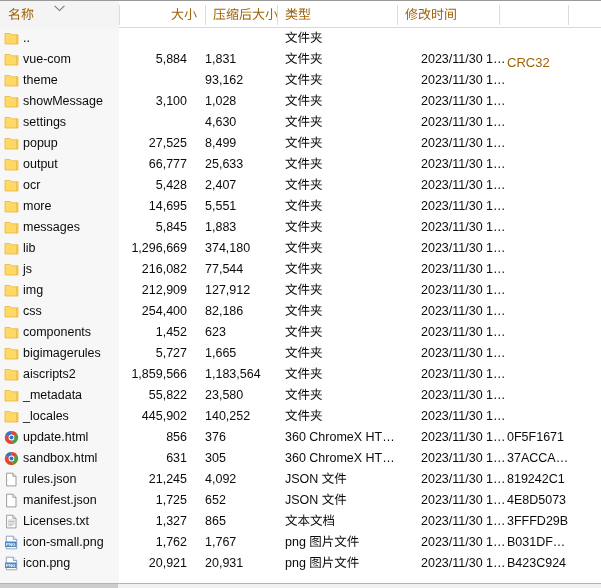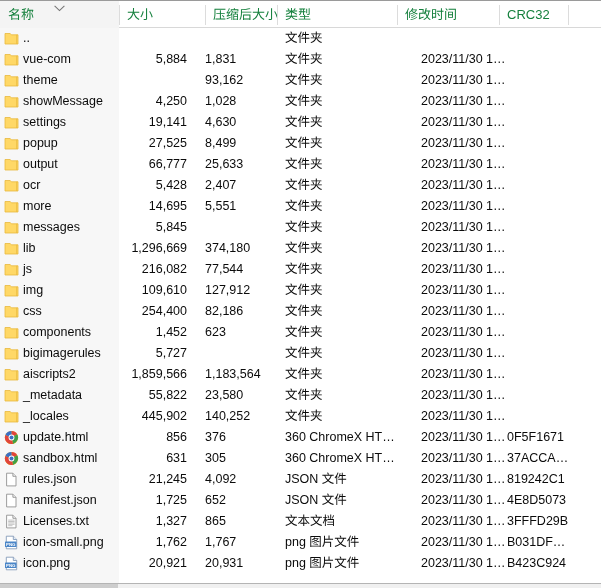--- a/index.html
+++ b/index.html
@@ -11,25 +11,25 @@
     font-size:12.5px;color:#000000;
     -webkit-font-smoothing:antialiased;
   }
   #app{position:relative;width:601px;height:588px;overflow:hidden;
        border-top:1px solid #9a9a9a;box-sizing:border-box;}
 
   
   .hdr{position:relative;height:27px;background:#ffffff;
        border-bottom:1px solid #d8d8d8;box-sizing:border-box;}
   .hdr-cell{position:absolute;top:0;height:27px;line-height:27px;
-            font-size:13px;color:#15803d;box-sizing:border-box;
+            font-size:13px;color:#a16207;box-sizing:border-box;
             white-space:nowrap;overflow:hidden;}
   .hdr-cell.sorted{background:#f4f4f4;}
   .hdr-cell .lbl{display:block;padding:0 8px;}
-  .hdr-cell.r .lbl{text-align:left;}
+  .hdr-cell.r .lbl{text-align:right;}
   .hdr-sep{position:absolute;top:4px;width:1px;height:20px;background:#dcdcdc;}
   .sort-chevron{position:absolute;top:4px;left:54px;width:11px;height:7px;
                 pointer-events:none;}
   .sort-chevron svg{display:block;}
 
   
   .rows{position:absolute;top:27px;left:0;width:601px;height:555px;overflow:hidden;}
   .namecol-bg{position:absolute;top:0;left:0;width:119px;height:100%;
               background:#f7f7f7;}
   .row{position:relative;height:21px;line-height:21px;}
@@ -68,21 +68,21 @@
         </div>
         <div class="hdr-cell r" style="left: 205px; width: 72px;">
           <span class="lbl">压缩后大小</span>
         </div>
         <div class="hdr-cell" style="left: 277px; width: 120px;">
           <span class="lbl">类型</span>
         </div>
         <div class="hdr-cell" style="left: 397px; width: 102px;">
           <span class="lbl">修改时间</span>
         </div>
-        <div class="hdr-cell" style="left: 499px; width: 69px;">
+        <div class="hdr-cell" style="left: 499px; width: 69px; margin-top: 48px;">
           <span class="lbl">CRC32</span>
         </div>
       </div>
     <div class="sort-chevron">
       <svg viewBox="0 0 11 7" width="11" height="7">
         <path d="M0.6 0.8 L5.5 5.6 L10.4 0.8" fill="none" stroke="#767676" stroke-width="1.1"></path>
       </svg>
     </div>
   <div class="hdr-sep" style="left: 119px;"></div>
       <div class="hdr-sep" style="left: 205px;"></div>
@@ -137,35 +137,34 @@
           <div class="cell crc"></div>
         </div>
         <div class="row">
           <span class="ico">
             <svg viewBox="0 0 15 15" width="15" height="15">
               <path d="M1 2.5 h5.2 l1.1 1.3 H14 v9.2 H1 Z" fill="#ffd866" stroke="#e8b93d" stroke-width="0.8"></path>
               <path d="M12.6 3.8 v9.2" stroke="#e8b93d" stroke-width="0.7" fill="none"></path>
             </svg>
           </span>
           <div class="cell name">showMessage</div>
-          <div class="cell size">4,250</div>
+          <div class="cell size">3,100</div>
           <div class="cell packed">1,028</div>
           <div class="cell type">文件夹</div>
           <div class="cell mtime">2023/11/30 1…</div>
           <div class="cell crc"></div>
         </div>
         <div class="row">
           <span class="ico">
             <svg viewBox="0 0 15 15" width="15" height="15">
               <path d="M1 2.5 h5.2 l1.1 1.3 H14 v9.2 H1 Z" fill="#ffd866" stroke="#e8b93d" stroke-width="0.8"></path>
               <path d="M12.6 3.8 v9.2" stroke="#e8b93d" stroke-width="0.7" fill="none"></path>
             </svg>
           </span>
           <div class="cell name">settings</div>
-          <div class="cell size">19,141</div>
           <div class="cell packed">4,630</div>
           <div class="cell type">文件夹</div>
           <div class="cell mtime">2023/11/30 1…</div>
           <div class="cell crc"></div>
         </div>
         <div class="row">
           <span class="ico">
             <svg viewBox="0 0 15 15" width="15" height="15">
               <path d="M1 2.5 h5.2 l1.1 1.3 H14 v9.2 H1 Z" fill="#ffd866" stroke="#e8b93d" stroke-width="0.8"></path>
               <path d="M12.6 3.8 v9.2" stroke="#e8b93d" stroke-width="0.7" fill="none"></path>
@@ -222,20 +221,21 @@
         </div>
         <div class="row">
           <span class="ico">
             <svg viewBox="0 0 15 15" width="15" height="15">
               <path d="M1 2.5 h5.2 l1.1 1.3 H14 v9.2 H1 Z" fill="#ffd866" stroke="#e8b93d" stroke-width="0.8"></path>
               <path d="M12.6 3.8 v9.2" stroke="#e8b93d" stroke-width="0.7" fill="none"></path>
             </svg>
           </span>
           <div class="cell name">messages</div>
           <div class="cell size">5,845</div>
+          <div class="cell packed">1,883</div>
           <div class="cell type">文件夹</div>
           <div class="cell mtime">2023/11/30 1…</div>
           <div class="cell crc"></div>
         </div>
         <div class="row">
           <span class="ico">
             <svg viewBox="0 0 15 15" width="15" height="15">
               <path d="M1 2.5 h5.2 l1.1 1.3 H14 v9.2 H1 Z" fill="#ffd866" stroke="#e8b93d" stroke-width="0.8"></path>
               <path d="M12.6 3.8 v9.2" stroke="#e8b93d" stroke-width="0.7" fill="none"></path>
             </svg>
@@ -262,21 +262,21 @@
           <div class="cell crc"></div>
         </div>
         <div class="row">
           <span class="ico">
             <svg viewBox="0 0 15 15" width="15" height="15">
               <path d="M1 2.5 h5.2 l1.1 1.3 H14 v9.2 H1 Z" fill="#ffd866" stroke="#e8b93d" stroke-width="0.8"></path>
               <path d="M12.6 3.8 v9.2" stroke="#e8b93d" stroke-width="0.7" fill="none"></path>
             </svg>
           </span>
           <div class="cell name">img</div>
-          <div class="cell size">109,610</div>
+          <div class="cell size">212,909</div>
           <div class="cell packed">127,912</div>
           <div class="cell type">文件夹</div>
           <div class="cell mtime">2023/11/30 1…</div>
           <div class="cell crc"></div>
         </div>
         <div class="row">
           <span class="ico">
             <svg viewBox="0 0 15 15" width="15" height="15">
               <path d="M1 2.5 h5.2 l1.1 1.3 H14 v9.2 H1 Z" fill="#ffd866" stroke="#e8b93d" stroke-width="0.8"></path>
               <path d="M12.6 3.8 v9.2" stroke="#e8b93d" stroke-width="0.7" fill="none"></path>
@@ -305,20 +305,21 @@
         </div>
         <div class="row">
           <span class="ico">
             <svg viewBox="0 0 15 15" width="15" height="15">
               <path d="M1 2.5 h5.2 l1.1 1.3 H14 v9.2 H1 Z" fill="#ffd866" stroke="#e8b93d" stroke-width="0.8"></path>
               <path d="M12.6 3.8 v9.2" stroke="#e8b93d" stroke-width="0.7" fill="none"></path>
             </svg>
           </span>
           <div class="cell name">bigimagerules</div>
           <div class="cell size">5,727</div>
+          <div class="cell packed">1,665</div>
           <div class="cell type">文件夹</div>
           <div class="cell mtime">2023/11/30 1…</div>
           <div class="cell crc"></div>
         </div>
         <div class="row">
           <span class="ico">
             <svg viewBox="0 0 15 15" width="15" height="15">
               <path d="M1 2.5 h5.2 l1.1 1.3 H14 v9.2 H1 Z" fill="#ffd866" stroke="#e8b93d" stroke-width="0.8"></path>
               <path d="M12.6 3.8 v9.2" stroke="#e8b93d" stroke-width="0.7" fill="none"></path>
             </svg>

